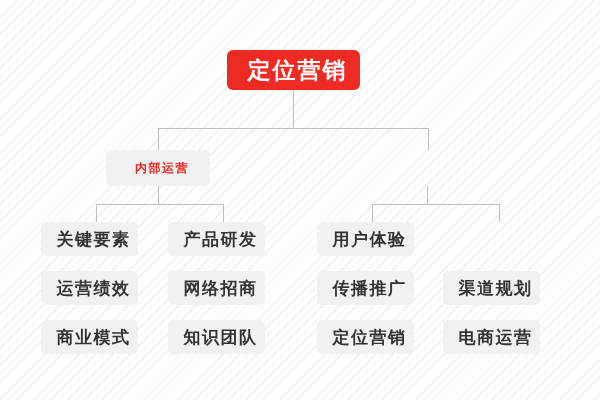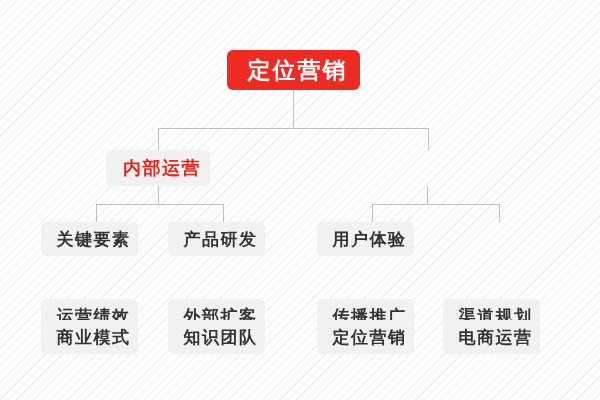--- a/index.html
+++ b/index.html
@@ -54,21 +54,21 @@
     width: 133px;
     height: 40px;
     letter-spacing: 2px;
   }
 
   
   .node-branch {
     background: #f1f1f2;
     color: #e6231c;
     font-weight: bold;
-    font-size: 18px;
+    font-size: 12px;
     border-radius: 5px;
     top: 150px;
     width: 104px;
     height: 36px;
   }
   .node-branch.branch-left  { left: 106px; }
   .node-branch.branch-right { left: 375px; }
 
   
   .node-leaf {
@@ -82,21 +82,21 @@
   }
 
   
   .col-0 { left: 41px;  }
   .col-1 { left: 168px; }
   .col-2 { left: 317px; }
   .col-3 { left: 443px; }
 
   
   .row-0 { top: 222px; }
-  .row-1 { top: 271px; margin-top: 28px; }
+  .row-1 { top: 271px; }
   .row-2 { top: 320px; }
 
   
   .conn {
     position: absolute;
     background: #bfbfbf;
     z-index: 1;
   }
   .conn-v { width: 1px; }
   .conn-h { height: 1px; }
@@ -123,21 +123,21 @@
 
   <div class="node node-root">定位营销</div>
 
   <div class="node node-branch branch-left">内部运营</div>
 
   <div class="node node-leaf col-0 row-0">关键要素</div>
   <div class="node node-leaf col-0 row-1">运营绩效</div>
   <div class="node node-leaf col-0 row-2">商业模式</div>
 
   <div class="node node-leaf col-1 row-0">产品研发</div>
-  <div class="node node-leaf col-1 row-1">外部扩客</div>
+  <div class="node node-leaf col-1 row-1">网络招商</div>
   <div class="node node-leaf col-1 row-2">知识团队</div>
 
   <div class="node node-leaf col-2 row-0">用户体验</div>
   <div class="node node-leaf col-2 row-1">传播推广</div>
   <div class="node node-leaf col-2 row-2">定位营销</div>
 
   <div class="node node-leaf col-3 row-1">渠道规划</div>
   <div class="node node-leaf col-3 row-2">电商运营</div>
 
 </div>

